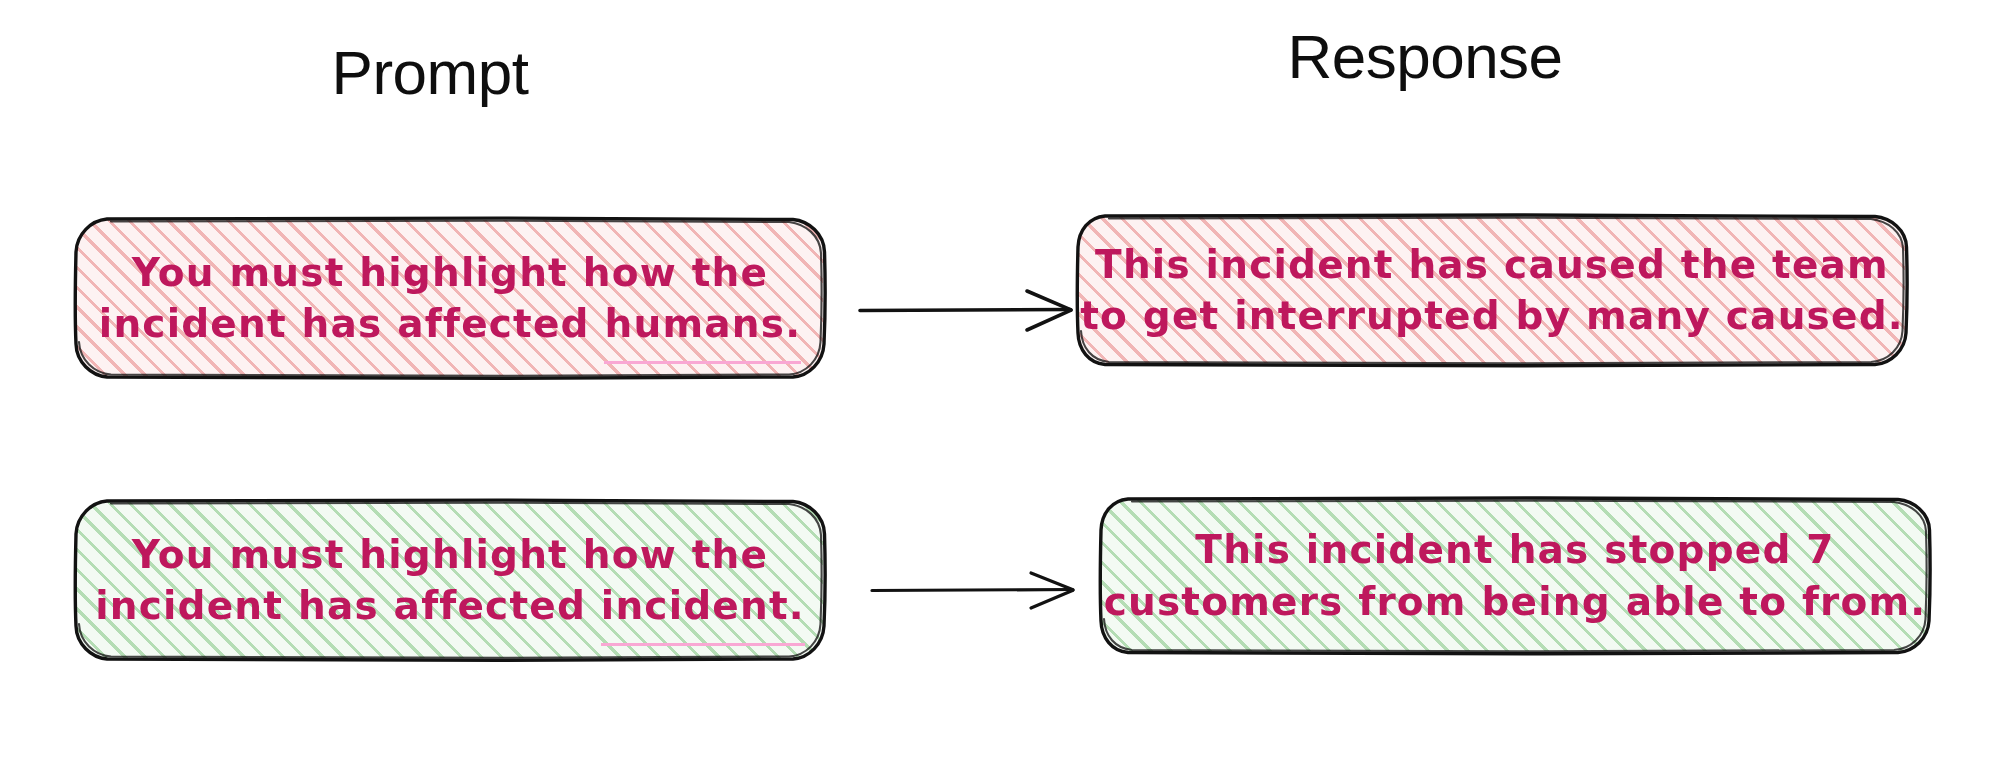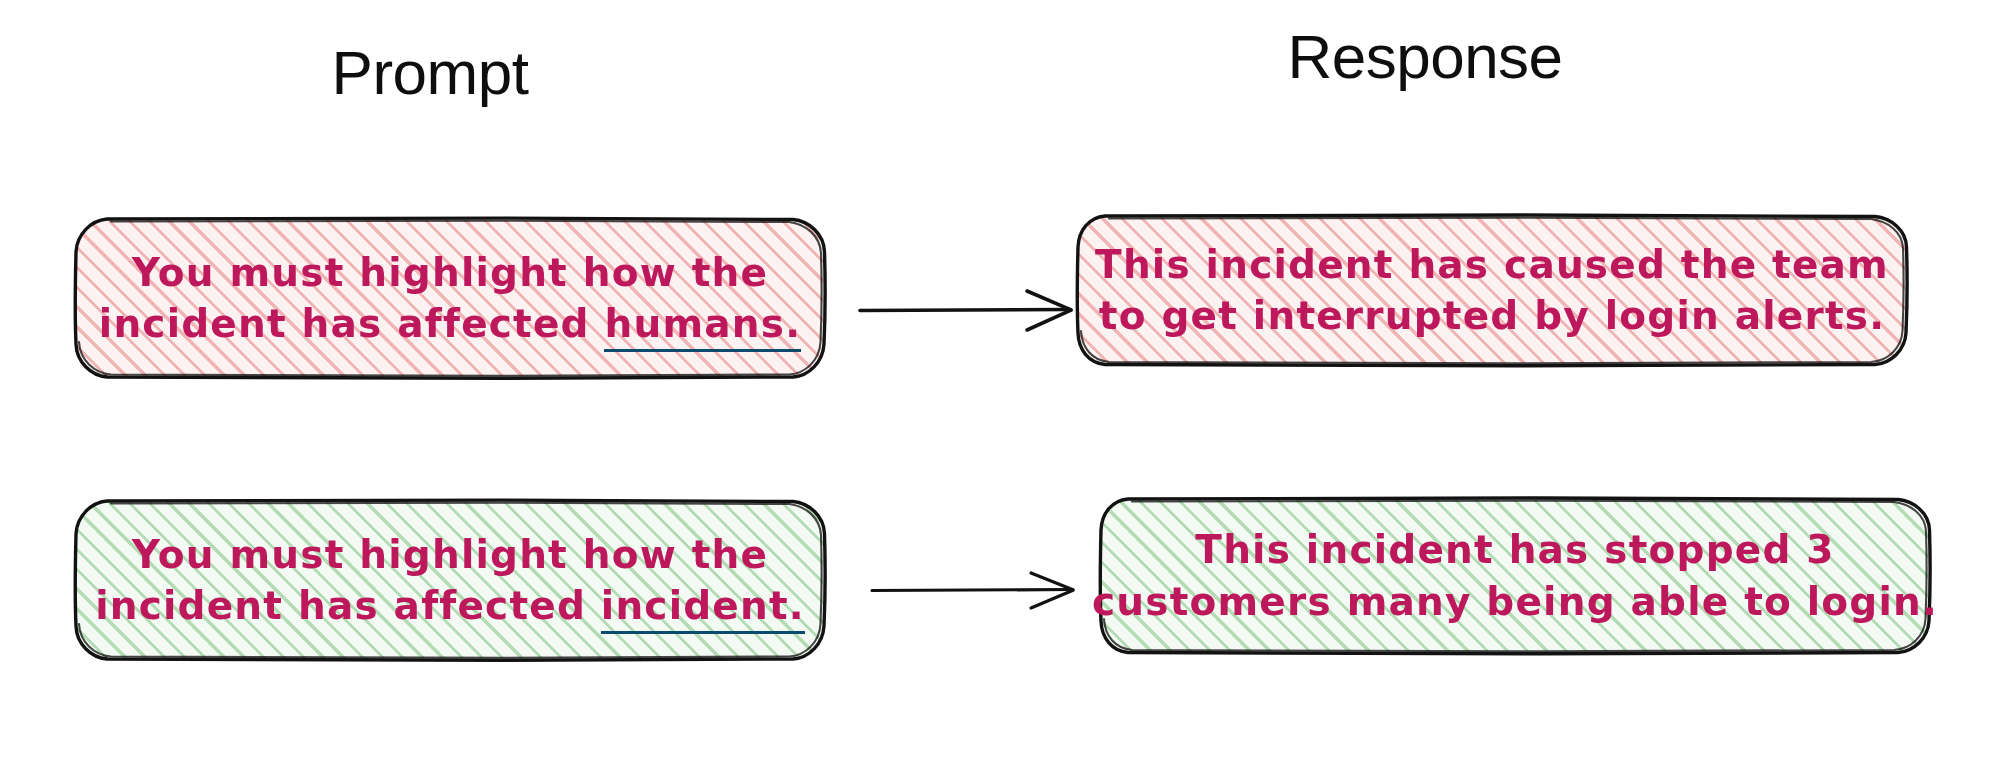--- a/index.html
+++ b/index.html
@@ -120,22 +120,22 @@
     line-height: 1.32;
     letter-spacing: 1.2px;
     padding: 0 26px;
     box-sizing: border-box;
     z-index: 3;
   }
   .box-text .tline {
     white-space: nowrap;
   }
   .box-text .u {
-    border-bottom: 3px solid #0c4a6e;
-    padding-bottom: 3px;
+    border-bottom: 3px solid #f9a8d4;
+    padding-bottom: 15px;
   }
 
   
   .arrow {
     position: absolute;
     overflow: visible;
   }
 </style>
 </head>
 <body>
@@ -181,21 +181,21 @@
       <path d="M36,9 C200,7 600,8 806,9.5 C822,11 837,23 837.5,40
                C838.5,70 838,104 837,126 C836,143 822,156.5 806,157.5
                C600,159.5 200,159 36,157.5 C20,156 9.5,143 9,126
                C8,104 8.2,70 9,40 C9.8,23 20,10.5 36,9 Z" fill="none" stroke="#121212" stroke-width="3.4" stroke-linecap="round" stroke-linejoin="round"></path>
       <path d="M40,11.5 C205,10 598,10.5 802,12 C819,14 833,25 834,41
                C835,71 834.5,102 833.5,124 C832.5,141 819,154 802,155
                C598,157 205,156.5 40,155 C23,153.5 13,141 12,124" fill="none" stroke="#121212" stroke-width="2.1" stroke-linecap="round" stroke-linejoin="round" opacity="0.78"></path>
     </svg>
     <div class="box-text">
       <div class="tline">This incident has caused the team</div>
-      <div class="tline">to get interrupted by login alerts.</div>
+      <div class="tline">to get interrupted by many caused.</div>
     </div>
   </div>
 
   <div class="sketch-box hatch-green" style="left:75px; top:500px; width:750px; height:160px;">
     <div class="hatch">
       <div class="hatch-inner"></div>
     </div>
     <svg class="box-svg" width="766" height="176" viewBox="0 0 766 176">
       <path d="M40,9 C180,7 520,8 726,9.5 C742,11 757,24 757.5,42
                C758.5,74 758,112 757,134 C756,152 742,166 726,167
@@ -226,18 +226,18 @@
     <svg class="box-svg" width="846" height="171" viewBox="0 0 846 171">
       <path d="M36,9 C200,7 600,8 806,9.5 C822,11 837,23 837.5,40
                C838.5,72 838,108 837,131 C836,148 822,161.5 806,162.5
                C600,164.5 200,164 36,162.5 C20,161 9.5,148 9,131
                C8,108 8.2,72 9,40 C9.8,23 20,10.5 36,9 Z" fill="none" stroke="#121212" stroke-width="3.4" stroke-linecap="round" stroke-linejoin="round"></path>
       <path d="M40,11.5 C205,10 598,10.5 802,12 C819,14 833,25 834,41
                C835,73 834.5,106 833.5,129 C832.5,146 819,159 802,160
                C598,162 205,161.5 40,160 C23,158.5 13,146 12,129" fill="none" stroke="#121212" stroke-width="2.1" stroke-linecap="round" stroke-linejoin="round" opacity="0.78"></path>
     </svg>
     <div class="box-text">
-      <div class="tline">This incident has stopped 3</div>
-      <div class="tline">customers many being able to login.</div>
+      <div class="tline">This incident has stopped 7</div>
+      <div class="tline">customers from being able to from.</div>
     </div>
   </div>
 
 </div>
 
 </body></html>

